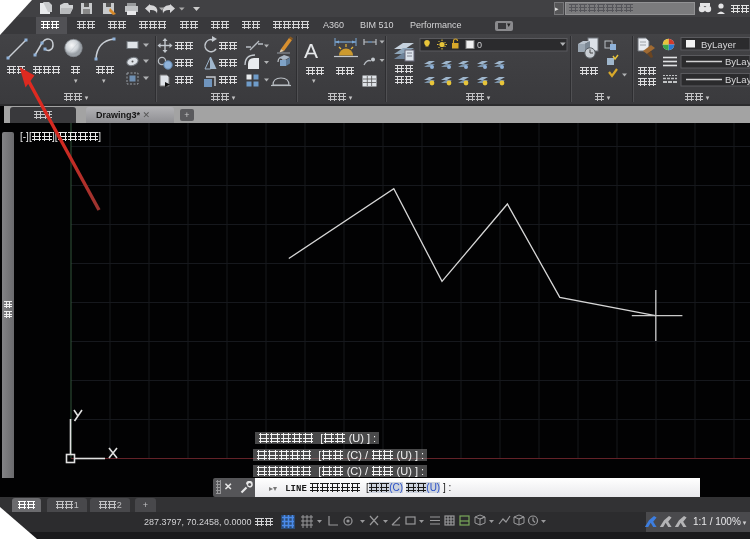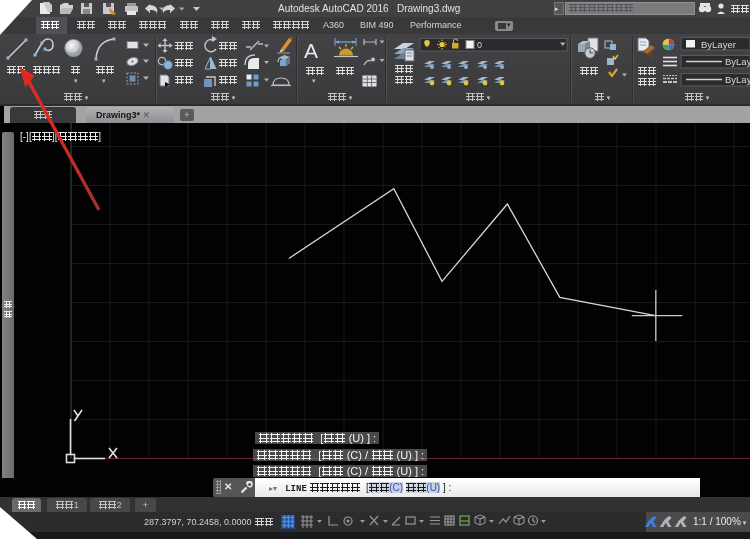--- a/index.html
+++ b/index.html
@@ -97,21 +97,20 @@
       <rect x="125" y="6" width="13" height="6" fill="#c0c2c4"></rect>
           <rect x="127" y="3" width="9" height="3" fill="#989a9c"></rect>
           <rect x="127" y="11" width="9" height="4" fill="#e8e8ea"></rect>
       <path d="M150 4 l-5 4.5 l5 4.5 v-3 q6 -.5 7 3.5 q2 -8 -7 -8.5 z" fill="#d6d6d8"></path>
       <path d="M170 4 l5 4.5 l-5 4.5 v-3 q-6 -.5 -7 3.5 q-2 -8 7 -8.5 z" fill="#d6d6d8"></path>
       <path d="M159 7.5 l2.8 3 l2.8 -3 z" fill="#aaa"></path>
           <path d="M179 7.5 l2.8 3 l2.8 -3 z" fill="#aaa"></path>
       <path d="M193 7 l3.5 4 l3.5 -4 z" fill="#ccc"></path>
     </g>
   </svg>
-  <div class="abs" style="left:278px;top:3px;font-size:10px;color:#e2e2e2;">Autodesk AutoCAD 2016&nbsp;&nbsp;&nbsp;Drawing3.dwg</div>
   <div class="abs" style="left:554px;top:2px;width:10px;height:13px;background:#565658;border:1px solid #77777a;color:#ddd;font-size:7px;line-height:12px;">▸</div>
   <div class="abs" style="left:565px;top:2px;width:130px;height:13px;background:#7b7b7d;border:1px solid #929294;font-size:9px;color:#55555a;line-height:11px;padding-left:3px;"><span class="z"></span><span class="z"></span><span class="z"></span><span class="z"></span><span class="z"></span><span class="z"></span><span class="z"></span></div>
   <svg width="55" height="17" style="position:absolute;left:697px;top:0">
     <g fill="#e4e4e6">
           <circle cx="5" cy="9" r="3.2"></circle>
           <circle cx="11" cy="9" r="3.2"></circle>
           <rect x="3" y="3" width="10" height="3"></rect>
     <circle cx="24" cy="6" r="2.6"></circle>
           <path d="M20 14 q4 -5 8 0 z"></path>
         </g>
@@ -123,21 +122,21 @@
   <div class="abs" style="left:36px;top:0;width:31px;height:17px;background:#515155;"></div>
   <div class="tab" style="left:41px;color:#fff;"><span class="z"></span><span class="z"></span></div>
   <div class="tab" style="left:77px;"><span class="z"></span><span class="z"></span></div>
   <div class="tab" style="left:108px;"><span class="z"></span><span class="z"></span></div>
   <div class="tab" style="left:139px;"><span class="z"></span><span class="z"></span><span class="z"></span></div>
   <div class="tab" style="left:180px;"><span class="z"></span><span class="z"></span></div>
   <div class="tab" style="left:211px;"><span class="z"></span><span class="z"></span></div>
   <div class="tab" style="left:242px;"><span class="z"></span><span class="z"></span></div>
   <div class="tab" style="left:273px;"><span class="z"></span><span class="z"></span><span class="z"></span><span class="z"></span></div>
   <div class="tab" style="left:323px;text-align:right;">A360</div>
-  <div class="tab" style="left:360px;">BIM 490</div>
+  <div class="tab" style="left:360px;">BIM 510</div>
   <div class="tab" style="left:410px;">Performance</div>
   <div class="abs" style="left:495px;top:4px;width:18px;height:10px;background:#8a8a8d;border-radius:2px;"></div>
   <div class="abs" style="left:498px;top:6px;width:8px;height:6px;background:#39393c;"></div>
   <div class="abs" style="left:507px;top:4px;color:#222;font-size:7px;">▾</div>
 </div>
 
 <div class="abs ribbon">
   <div class="sep" style="left:155px;"></div>
   <div class="sep" style="left:296px;"></div>
   <div class="sep" style="left:385px;"></div>

